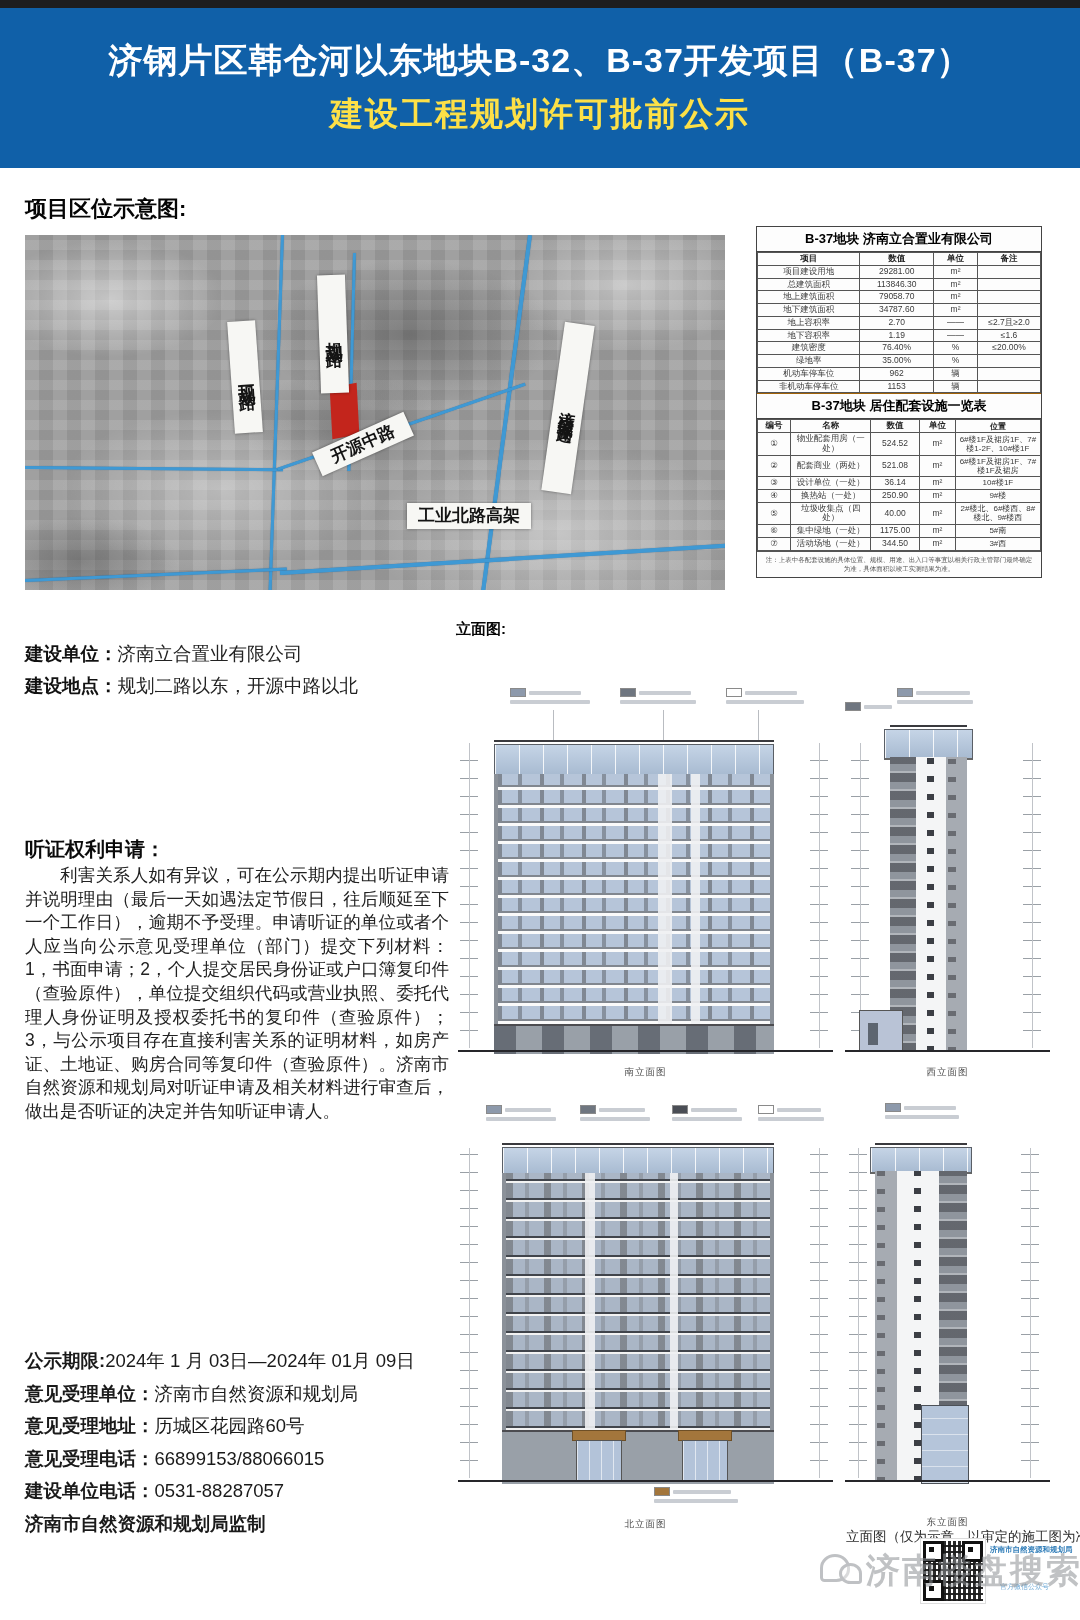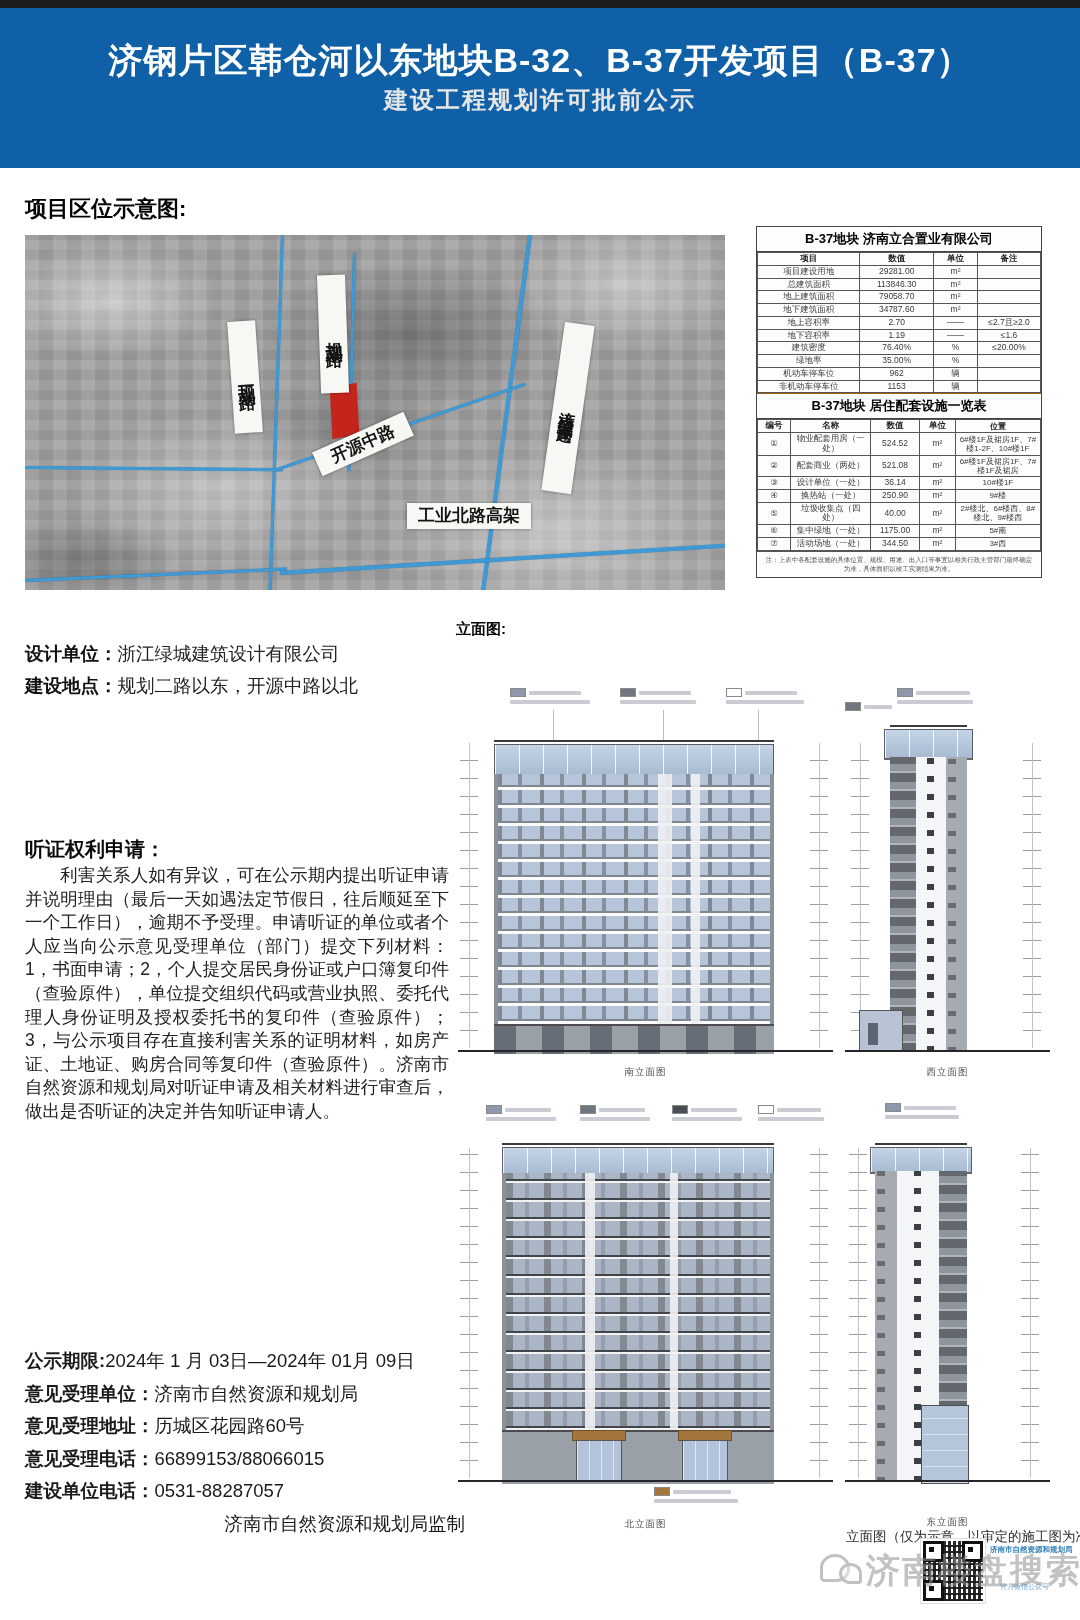--- a/index.html
+++ b/index.html
@@ -2,21 +2,21 @@
 <html><head>
 <meta charset="utf-8">
 <style>
   html,body{margin:0;padding:0;background:#e8e8e8;}
   .page{position:relative;width:1080px;height:1620px;background:#fff;margin:0 auto;overflow:hidden;
         font-family:"Liberation Sans",sans-serif;color:#111;}
   
   .topstrip{position:absolute;left:0;top:0;width:1080px;height:8px;background:#1d1d1f;}
   .header{position:absolute;left:0;top:8px;width:1080px;height:160px;background:#1060a8;text-align:center;}
   .header .t1{padding-top:30px;font-size:34px;font-weight:700;color:#fff;letter-spacing:1px;}
-  .header .t2{margin-top:0;font-size:24px;font-weight:700;color:#e5e5e5;letter-spacing:2px;}
+  .header .t2{margin-top:8px;font-size:33px;font-weight:700;color:#fde047;letter-spacing:2px;}
   
   .h-map{position:absolute;left:25px;top:194px;font-size:22px;font-weight:800;color:#050505;}
   .h-elev{position:absolute;left:456px;top:620px;font-size:15px;font-weight:800;color:#050505;}
   
   .map{position:absolute;left:25px;top:235px;width:700px;height:355px;overflow:hidden;background-color:#a3a3a3;
     background-image:
       radial-gradient(ellipse 180px 90px at 12% 18%, rgba(255,255,255,.45), transparent 65%),
       radial-gradient(ellipse 240px 120px at 55% 28%, rgba(55,55,55,.38), transparent 62%),
       radial-gradient(ellipse 210px 110px at 86% 14%, rgba(255,255,255,.4), transparent 60%),
       radial-gradient(ellipse 260px 130px at 28% 72%, rgba(255,255,255,.34), transparent 62%),
@@ -51,21 +51,21 @@
   
   .projinfo{position:absolute;left:25px;top:640px;width:428px;font-size:18.5px;line-height:27px;color:#222;}
   .projinfo p{margin:0 0 5px 0;}
   .projinfo .lb{font-weight:700;color:#111;}
   .hearing-h{position:absolute;left:25px;top:836px;font-size:20px;font-weight:800;color:#0a0a0a;}
   .hearing-b{position:absolute;left:25px;top:864px;width:424px;font-size:17.5px;line-height:23.6px;
      text-align:justify;color:#222;text-indent:2em;}
   .footinfo{position:absolute;left:25px;top:1348px;width:440px;font-size:18.5px;color:#1a1a1a;}
   .footinfo p{margin:0 0 7.5px 0;}
   .footinfo .lb{font-weight:800;}
-  .footinfo .sup{font-weight:400;text-align:right;}
+  .footinfo .sup{font-weight:700;}
   
   .draw{position:absolute;}
   .caption{position:absolute;left:0;right:0;text-align:center;font-size:9.5px;color:#4a4a4a;letter-spacing:1px;}
   .groundline{position:absolute;height:2px;background:#26262a;}
   .dimstrip{position:absolute;width:18px;background:repeating-linear-gradient(0deg,transparent 0 17px,#9aa0a6 17px 18px);}
   .dimstrip::before{content:"";position:absolute;top:0;bottom:0;left:50%;width:1px;background:#c0c3c8;}
   .anno{position:absolute;width:84px;}
   .anno-row{display:flex;gap:3px;align-items:center;}
   .anno-swatch{width:14px;height:7px;background:#8d99ab;border:1px solid #8a8a8a;}
   .anno-bar{height:4px;background:#c9cdd3;border-radius:1px;margin-top:3px;}
@@ -281,21 +281,21 @@
             <td>344.50</td>
             <td>m²</td>
             <td>3#西</td>
           </tr>
         </tbody>
     </table>
     <div class="tbl-note">注：上表中各配套设施的具体位置、规模、用途、出入口等事宜以相关行政主管部门最终确定为准，具体面积以竣工实测结果为准。</div>
   </div>
 
   <div class="projinfo">
-    <p><span class="lb">设计单位：</span><span>浙江绿城建筑设计有限公司</span></p>
+    <p><span class="lb">建设单位：</span><span>济南立合置业有限公司</span></p>
     <p><span class="lb">建设地点：</span><span>规划二路以东，开源中路以北</span></p>
   </div>
 
   <div class="hearing-h">听证权利申请：</div>
   <div class="hearing-b">利害关系人如有异议，可在公示期内提出听证申请并说明理由（最后一天如遇法定节假日，往后顺延至下一个工作日），逾期不予受理。申请听证的单位或者个人应当向公示意见受理单位（部门）提交下列材料：1，书面申请；2，个人提交居民身份证或户口簿复印件（查验原件），单位提交组织代码或营业执照、委托代理人身份证明及授权委托书的复印件（查验原件）；3，与公示项目存在直接利害关系的证明材料，如房产证、土地证、购房合同等复印件（查验原件）。济南市自然资源和规划局对听证申请及相关材料进行审查后，做出是否听证的决定并告知听证申请人。</div>
 
   <div class="footinfo">
     <p><span class="lb">公示期限:</span><span>2024年 1 月 03日—2024年 01月 09日</span></p>
     <p><span class="lb">意见受理单位：</span><span>济南市自然资源和规划局</span></p>
     <p><span class="lb">意见受理地址：</span><span>历城区花园路60号</span></p>

